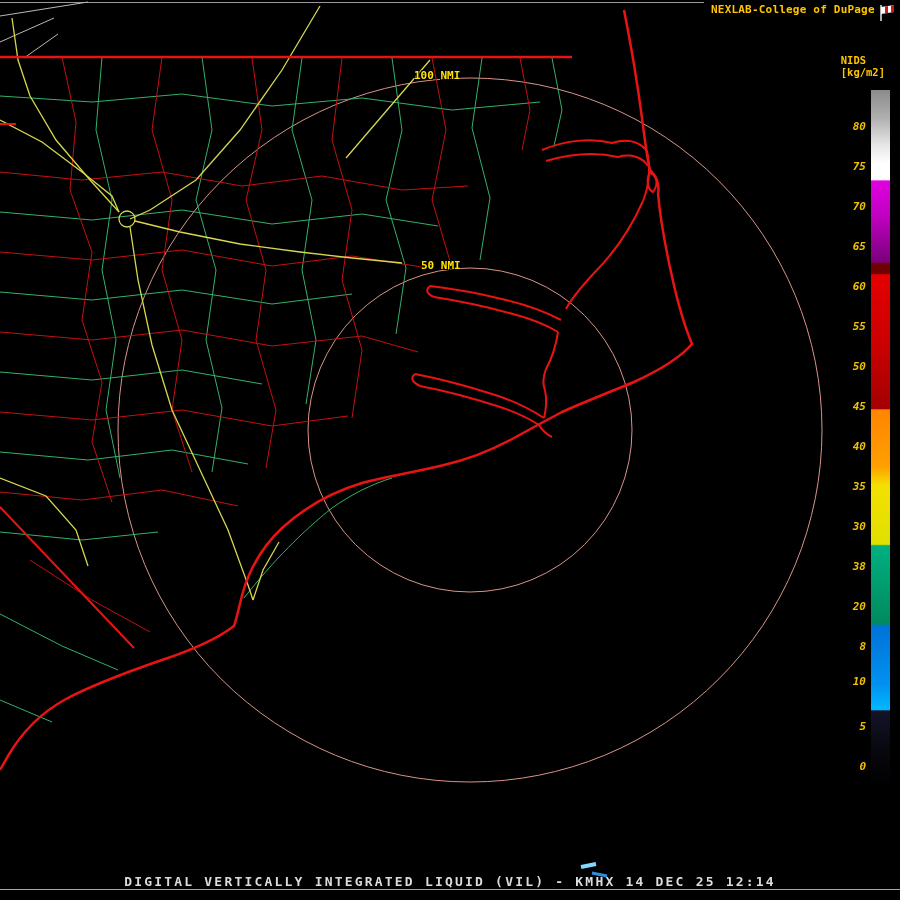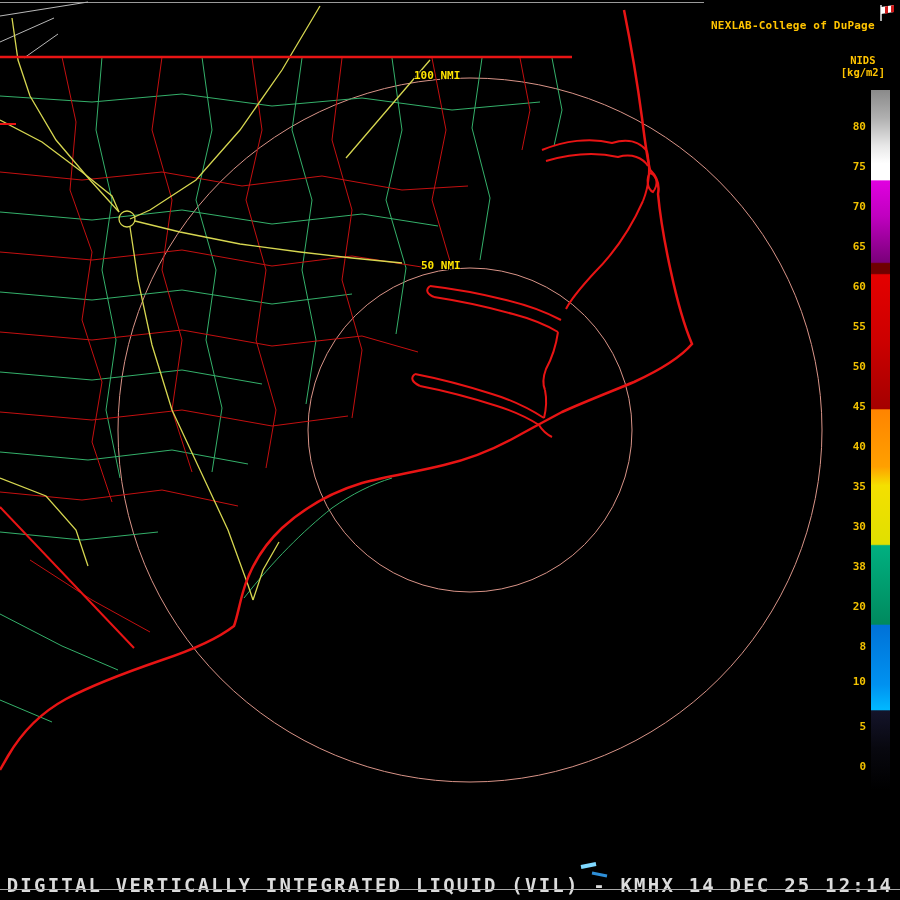--- a/index.html
+++ b/index.html
@@ -2,44 +2,44 @@
 <html><head>
 <meta charset="utf-8">
 <style>
   html,body{margin:0;padding:0;background:#000;}
   .screen{position:relative;width:900px;height:900px;background:#000;overflow:hidden;
           font-family:"DejaVu Sans Mono",monospace;}
   .topline{position:absolute;top:2px;left:0;width:704px;height:1px;background:#9a9a9a;}
   .bottomline{position:absolute;top:889px;left:0;width:900px;height:1px;background:#a8a8a8;}
   .map-svg{position:absolute;top:0;left:0;}
   .header-title{position:absolute;top:3px;left:711px;font-weight:bold;font-size:11px;
-                color:#ffc400;letter-spacing:0.2px;white-space:pre;margin-top:16px;}
+                color:#ffc400;letter-spacing:0.2px;white-space:pre;}
   .cod-logo{position:absolute;top:2px;left:877px;width:20px;height:20px;}
-  .nids-label{position:absolute;top:54px;right:15px;text-align:center;color:#ffc400;
+  .nids-label{position:absolute;top:54px;right:15px;text-align:left;color:#ffc400;
               font-weight:bold;font-size:10.5px;line-height:12px;white-space:pre;}
   .colorbar{position:absolute;left:871px;top:90px;width:19px;height:700px;
     background:linear-gradient(180deg,
       #8a8a8a 0%, #b0b0b0 4%, #e8e8e8 8%, #ffffff 10.5%,
       #ffffff 12.8%, #e000e0 13%, #c000c0 18%, #7a007a 24.6%,
       #6e0000 24.8%, #6e0000 26.2%,
       #e40000 26.4%, #cc0000 36%, #a40000 45.5%,
       #ff8400 45.7%, #ffa000 53.8%,
       #f4e000 56.5%, #e0e000 64.9%,
       #00b080 65.1%, #008a5e 76.3%,
       #0072d8 76.5%, #0092f0 85%, #00b8ff 88.5%,
       #14142a 88.7%, #08080f 94%, #000000 100%);}
   .ticks{position:absolute;left:830px;top:0;width:36px;height:800px;}
   .ticks span{position:absolute;right:0;width:36px;text-align:right;color:#f2c200;
-              font-weight:bold;font-size:11px;line-height:12px;}
+              font-weight:bold;font-size:11px;line-height:12px;font-style:italic;}
   .ring-label{position:absolute;font-weight:bold;font-size:11px;color:#ffe400;
       text-shadow:1px 1px 0 #000,-1px -1px 0 #000,1px -1px 0 #000,-1px 1px 0 #000;}
   .ring-100{left:414px;top:69px;width:70px;}
   .ring-50{left:421px;top:259px;width:56px;text-align:left;}
   .footer-title{position:absolute;top:874px;left:0;width:900px;text-align:center;
-      color:#dcdcdc;font-weight:bold;font-size:19px;letter-spacing:2.2px;white-space:pre;}
+      color:#dcdcdc;font-weight:bold;font-size:13px;letter-spacing:2.2px;white-space:pre;}
 </style>
 </head>
 <body>
 
 <div class="screen">
 
   <div class="topline"></div>
 
   <svg class="map-svg" width="900" height="900" viewBox="0 0 900 900">
 

